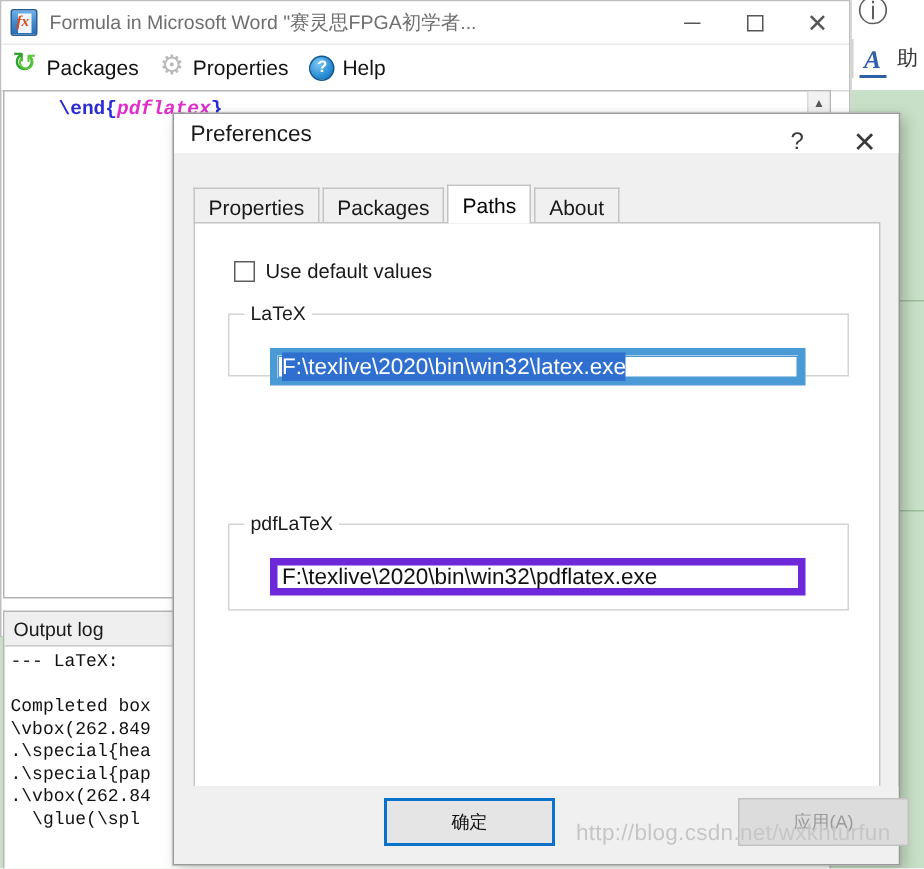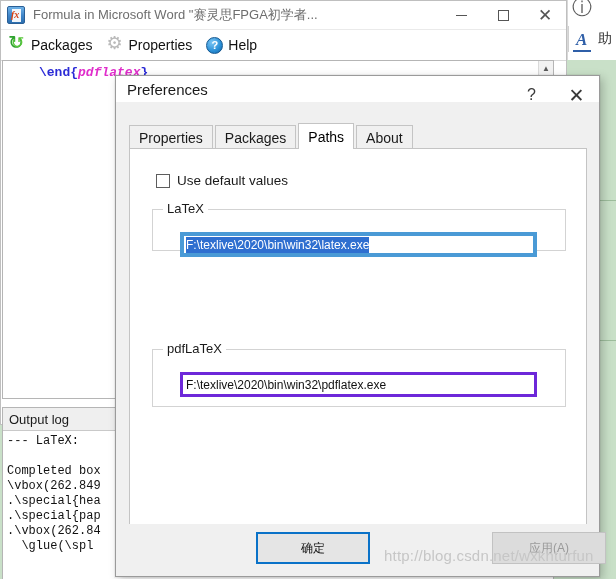--- a/index.html
+++ b/index.html
@@ -236,23 +236,23 @@
     position: absolute; left: 10px; top: -9px;
     background: #ffffff; padding: 0 4px;
     font-size: 13px; color: #1a1a1a;
   }
   .gb-latex  { top: 60px;  height: 42px; }
   .gb-dvipng { top: 130px; height: 58px; }
   .gb-pdflatex { top: 200px; height: 58px; }
 
   .path-input {
     position: absolute; left: 27px; top: 22px; width: 357px; height: 25px;
-    background: #ffffff; border: 3px solid #6d28d9; box-sizing: border-box;
+    background: #ffffff; border: 5px solid #6d28d9; box-sizing: border-box;
     display: flex; align-items: center; padding: 0 3px;
-    font-size: 12px; color: #111;
+    font-size: 15px; color: #111;
     font-family: "Liberation Sans", sans-serif;
   }
   .path-input.focused {
     border-color: #4a9ad6;
     box-shadow: inset 0 0 0 1px #4a9ad6;
   }
   .path-input .sel {
     background: #2f6fd0; color: #ffffff; padding: 1px 0;
   }
 

